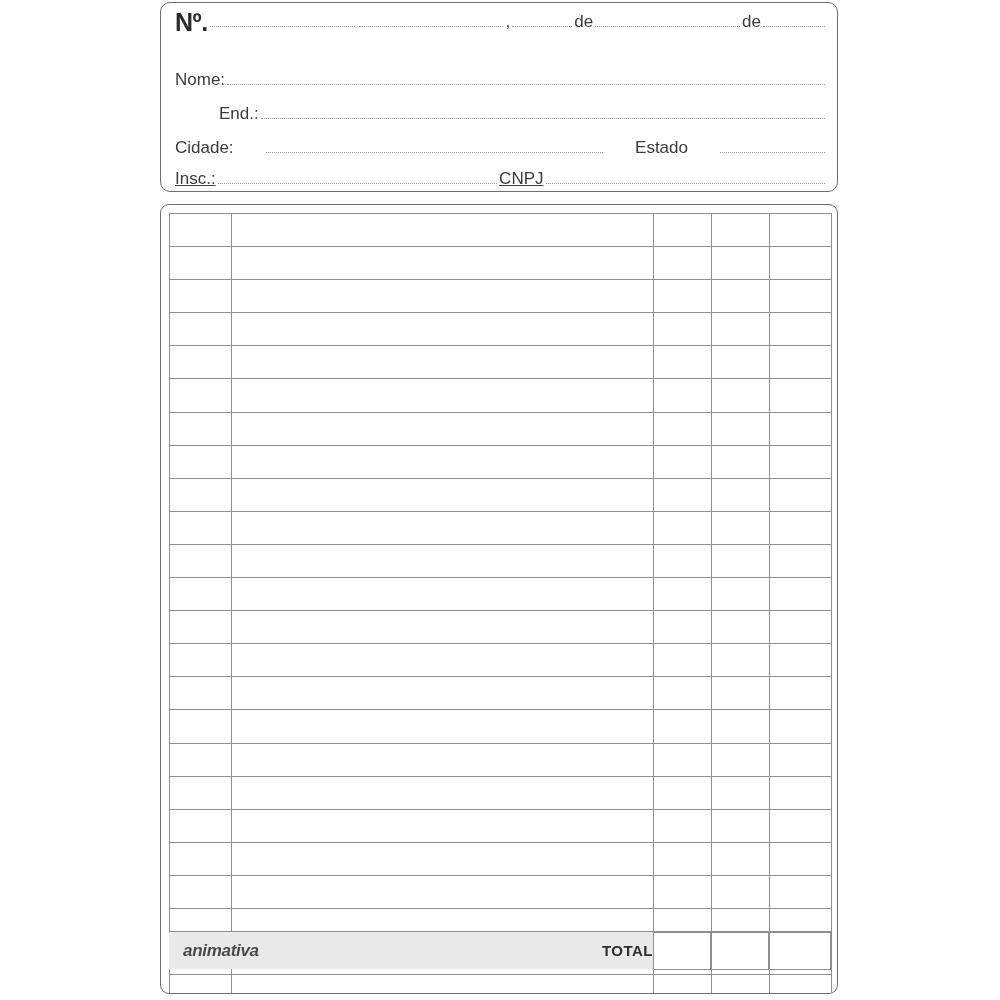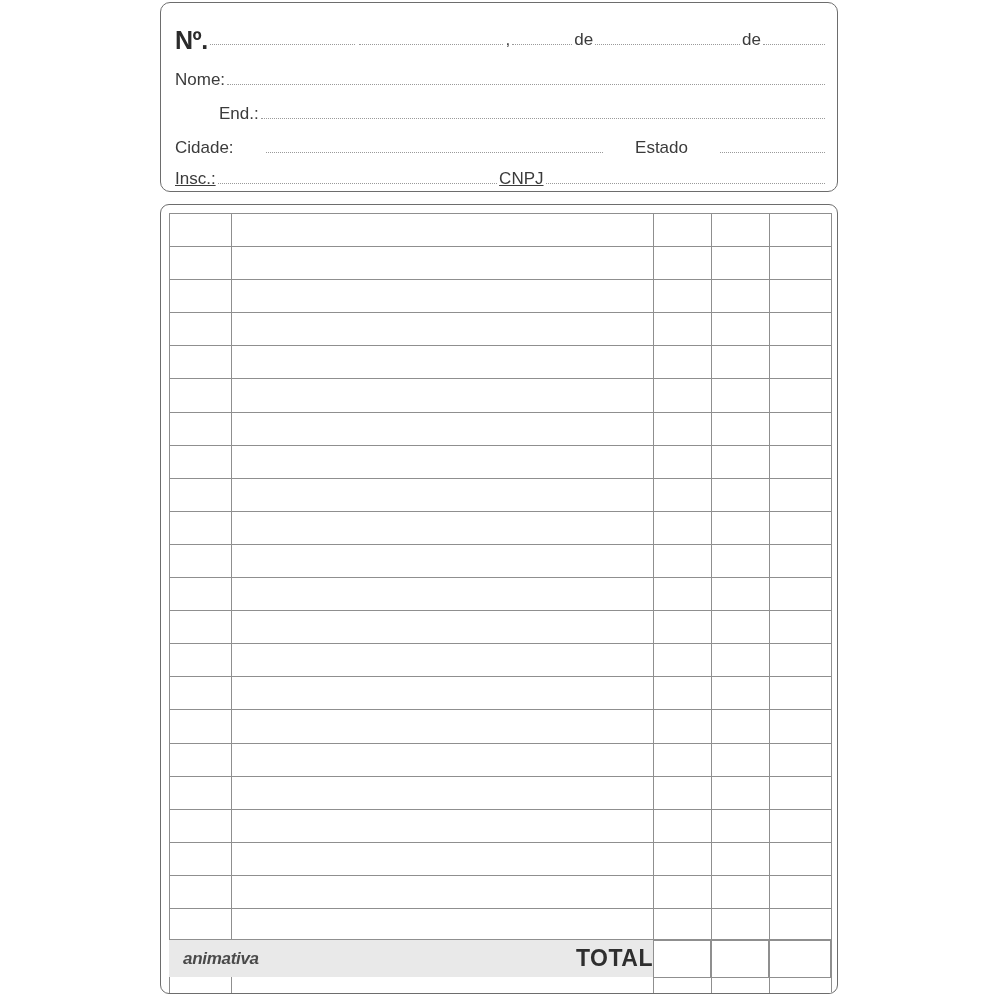--- a/index.html
+++ b/index.html
@@ -56,21 +56,21 @@
     color: #2b2b2b;
     letter-spacing: -0.5px;
   }
   .dots {
     flex: 1;
     border-bottom: 1.5px dotted #9a9a9a;
     margin: 0 2px 4px 2px;
     height: 1px;
   }
 
-  .row-no     { top: 22px; }
+  .row-no     { top: 4px; }
   .row-nome   { top: 62px; }
   .row-end    { top: 96px; margin-left: 44px; }
   .row-cidade { top: 130px; gap: 30px; }
   .row-insc   { top: 161px; text-decoration: underline; }
 
   
   .table-box {
     position: absolute;
     left: 0;
     top: 204px;
@@ -100,21 +100,21 @@
   .c-qtd   { width: 62px; }
   .c-desc  { width: 422px; }
   .c-un    { width: 58px; }
   .c-vunit { width: 58px; }
   .c-vtot  { width: 62px; }
 
   
   .footer-bar {
     position: absolute;
     left: 8px;
-    bottom: 16px;
+    bottom: 24px;
     width: 662px;
     height: 38px;
     background: #e9e9e9;
     display: flex;
     align-items: center;
     border-top: 1px solid #8f8f8f;
     box-sizing: border-box;
     padding-left: 48px;
   }
   .brand {
@@ -124,21 +124,21 @@
     font-weight: bold;
     color: #4a4a4a;
     font-style: italic;
     letter-spacing: -0.3px;
   }
   .total-label {
     position: absolute;
     left: 400px;
     width: 84px;
     text-align: right;
-    font-size: 23px;
+    font-size: 15px;
     font-weight: bold;
     color: #2e2e2e;
     letter-spacing: 0.5px;
   }
   .total-cells {
     position: absolute;
     left: 484px;
     top: 0;
     height: 38px;
     display: flex;

